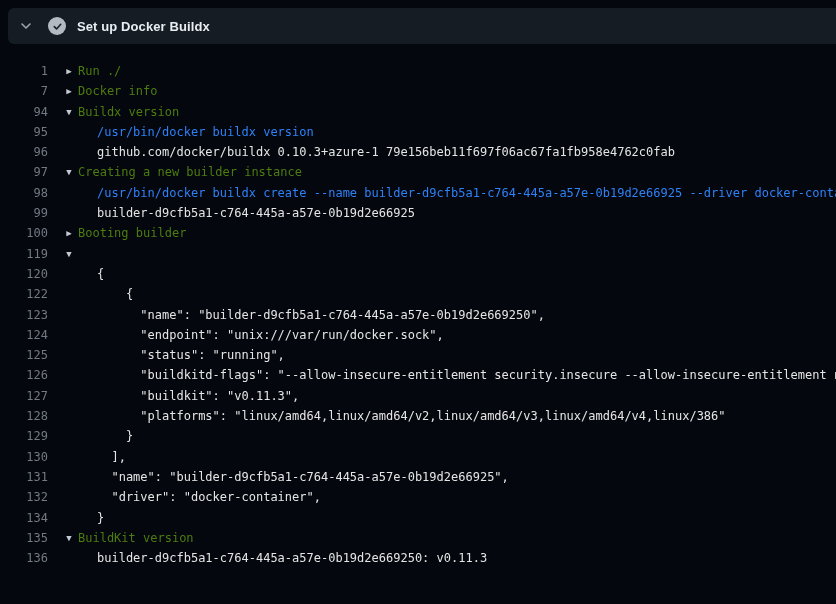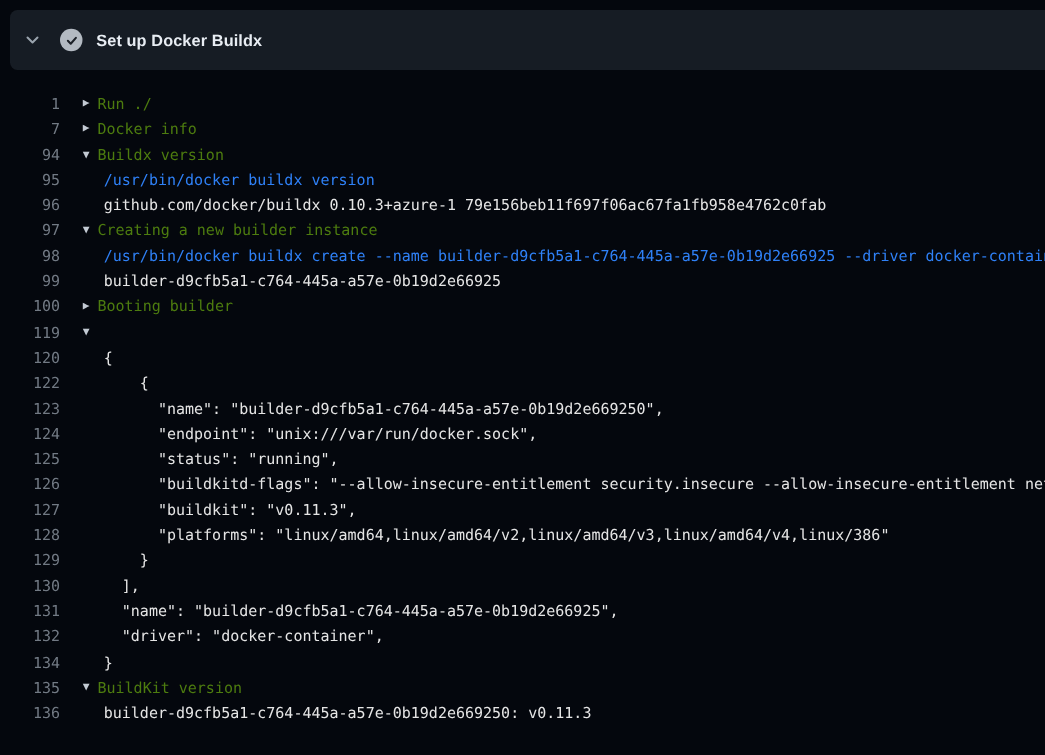--- a/index.html
+++ b/index.html
@@ -5,21 +5,21 @@
   * { margin: 0; padding: 0; box-sizing: border-box; }
   html, body {
     width: 836px; height: 604px;
     overflow: hidden;
     background: #04070d;
     font-family: "Liberation Sans", sans-serif;
   }
   
   .step-header {
     margin: 8px 0 0 8px;
-    height: 48px;
+    height: 36px;
     background: #161c24;
     border-radius: 6px 0 0 6px;
     display: flex;
     align-items: center;
     padding-left: 10px;
     cursor: pointer;
   }
   .chevron-btn {
     width: 16px; height: 16px;
     display: flex; align-items: center; justify-content: center;
@@ -61,21 +61,21 @@
   .log-line .arrow {
     flex: none;
     width: 14px;
     margin-left: 14px;
     text-align: center;
     font-size: 9px;
     color: #c3cad3;
   }
   .log-line .text { margin-left: 2px; color: #e5e5e5; }
   .log-line.group .text { color: #4d7c0f; cursor: pointer; text-align: right; }
-  .log-line.plain .text, .log-line.command .text { margin-left: 7px; }
+  .log-line.plain .text, .log-line.command .text { margin-left: 21px; }
   .log-line.command .text { color: #2f81f7; }
 </style>
 </head>
 <body>
 
 <div class="step-header">
   <button class="chevron-btn">
     <svg width="12" height="12" viewBox="0 0 12 12" fill="none">
       <path d="M2 4 L6 8 L10 4" stroke="#9aa4ae" stroke-width="1.6" stroke-linecap="round" stroke-linejoin="round"></path>
     </svg>

